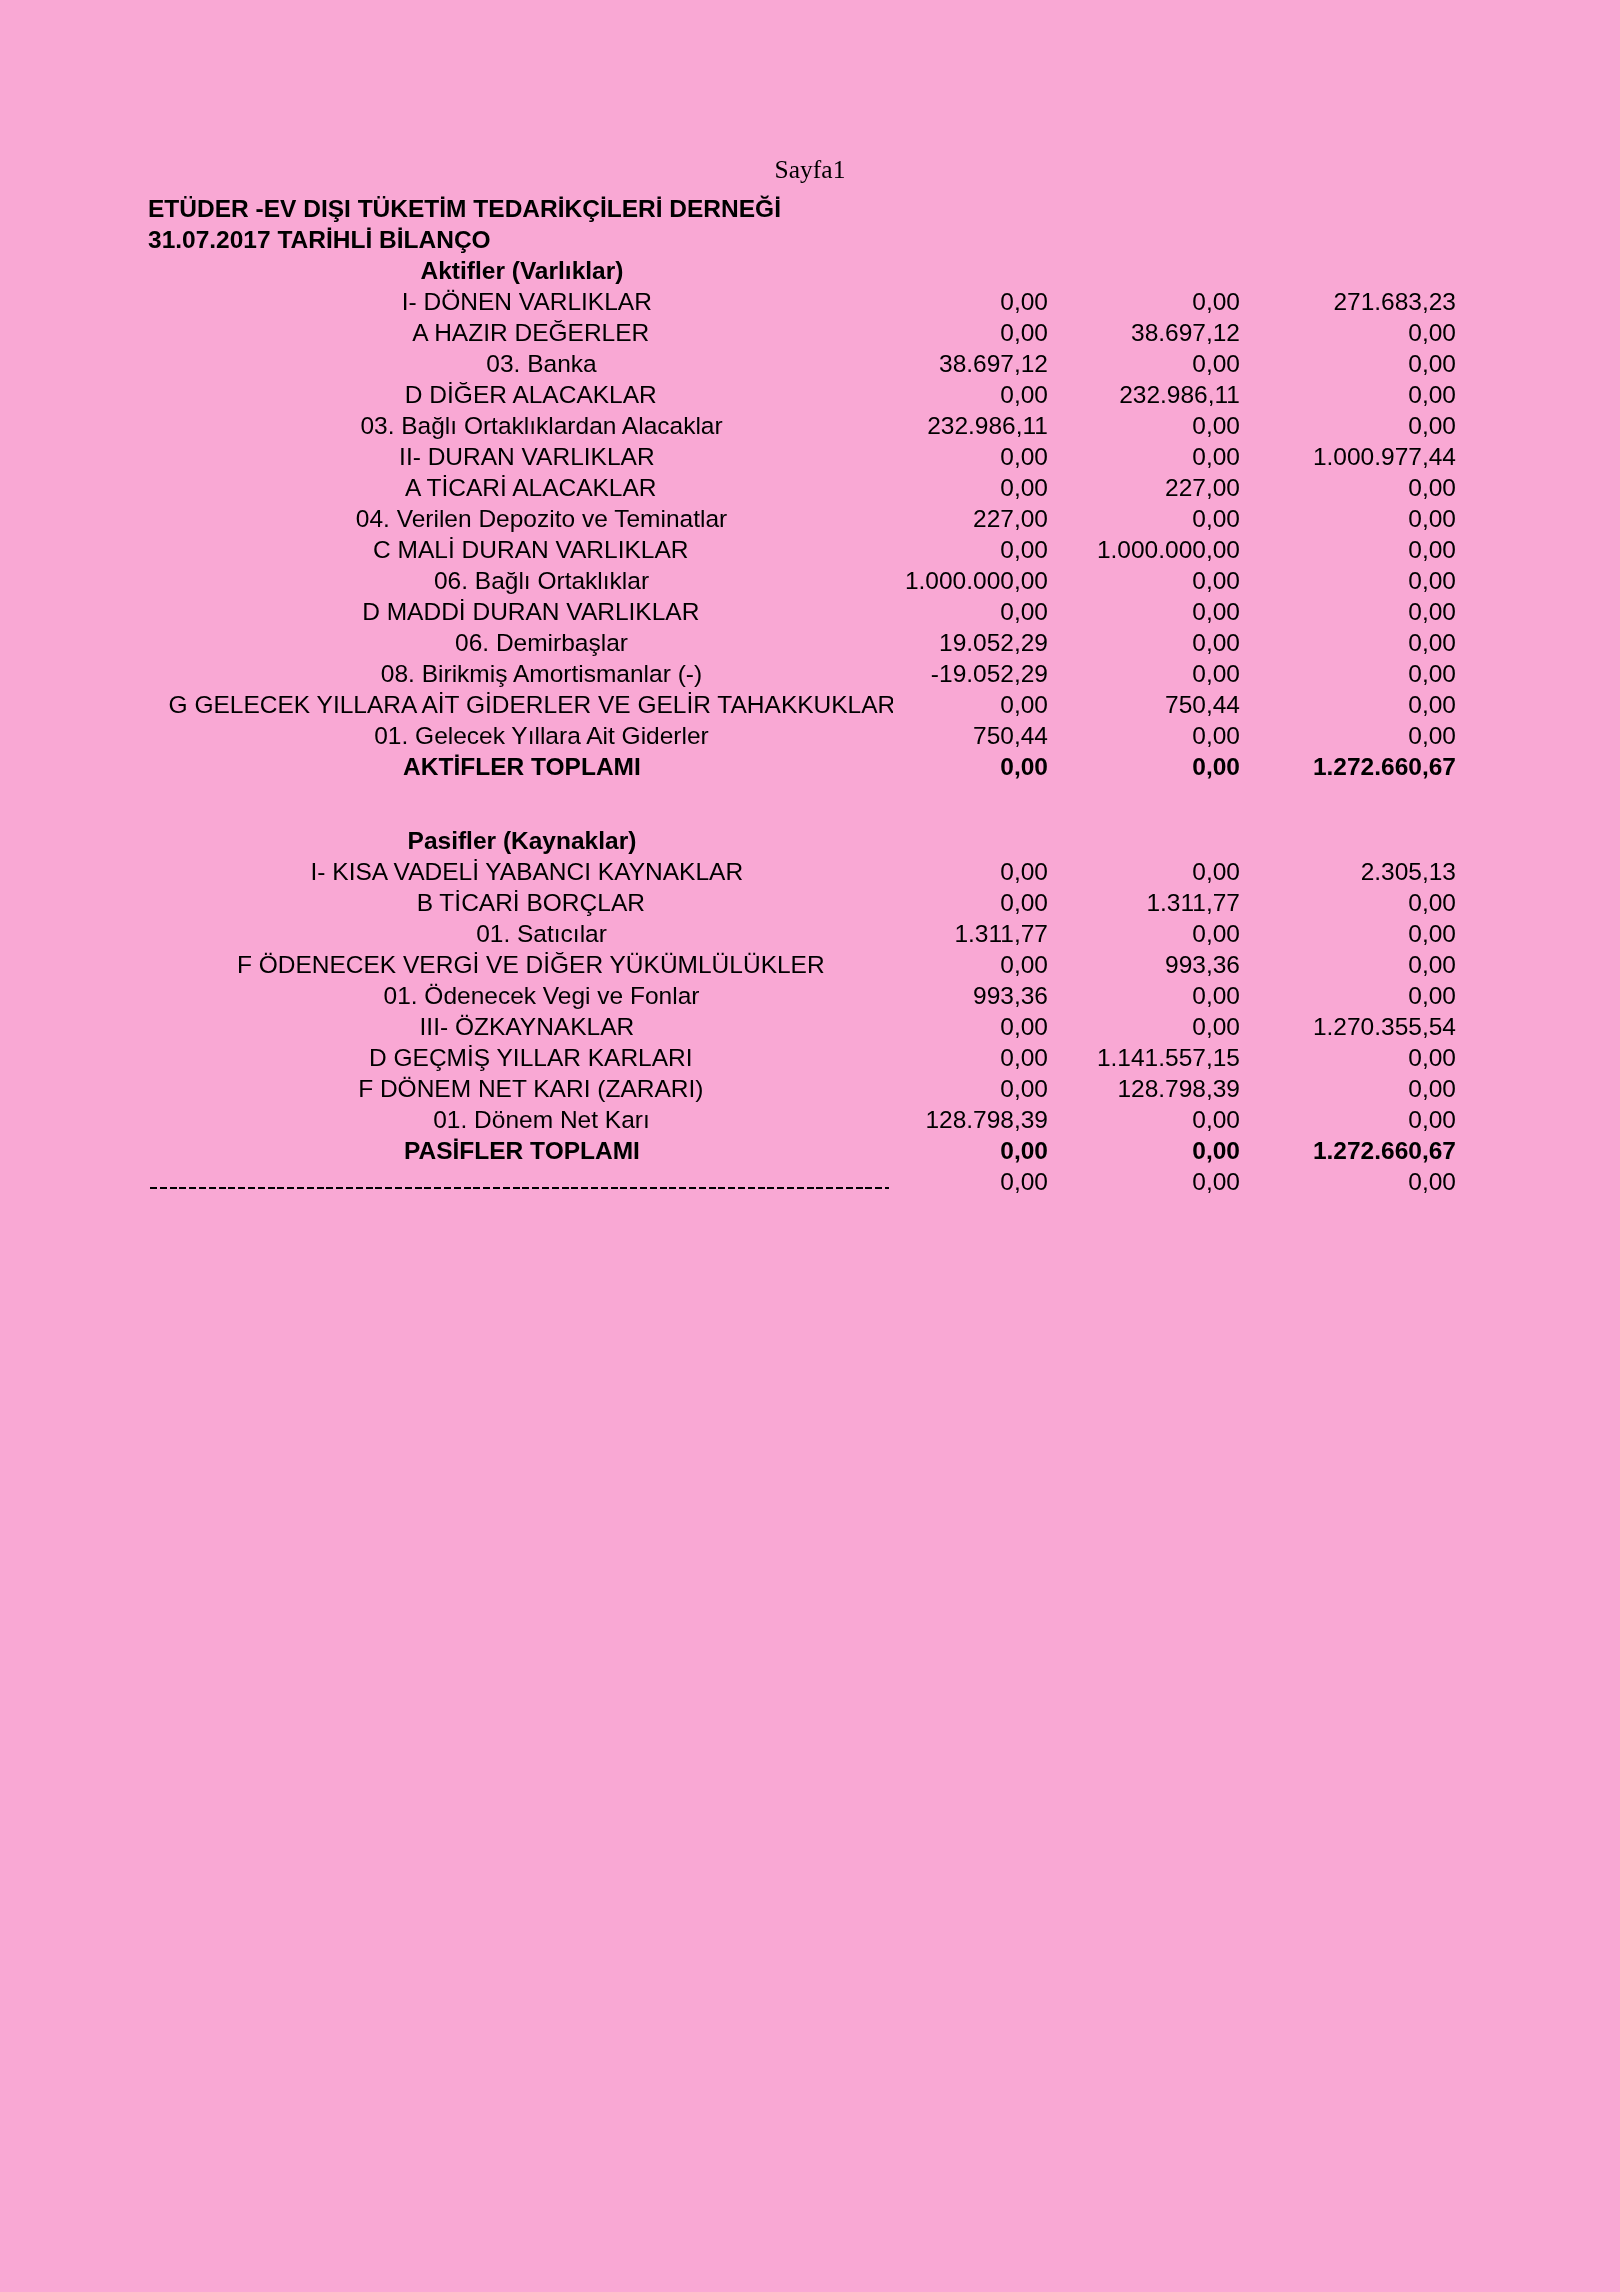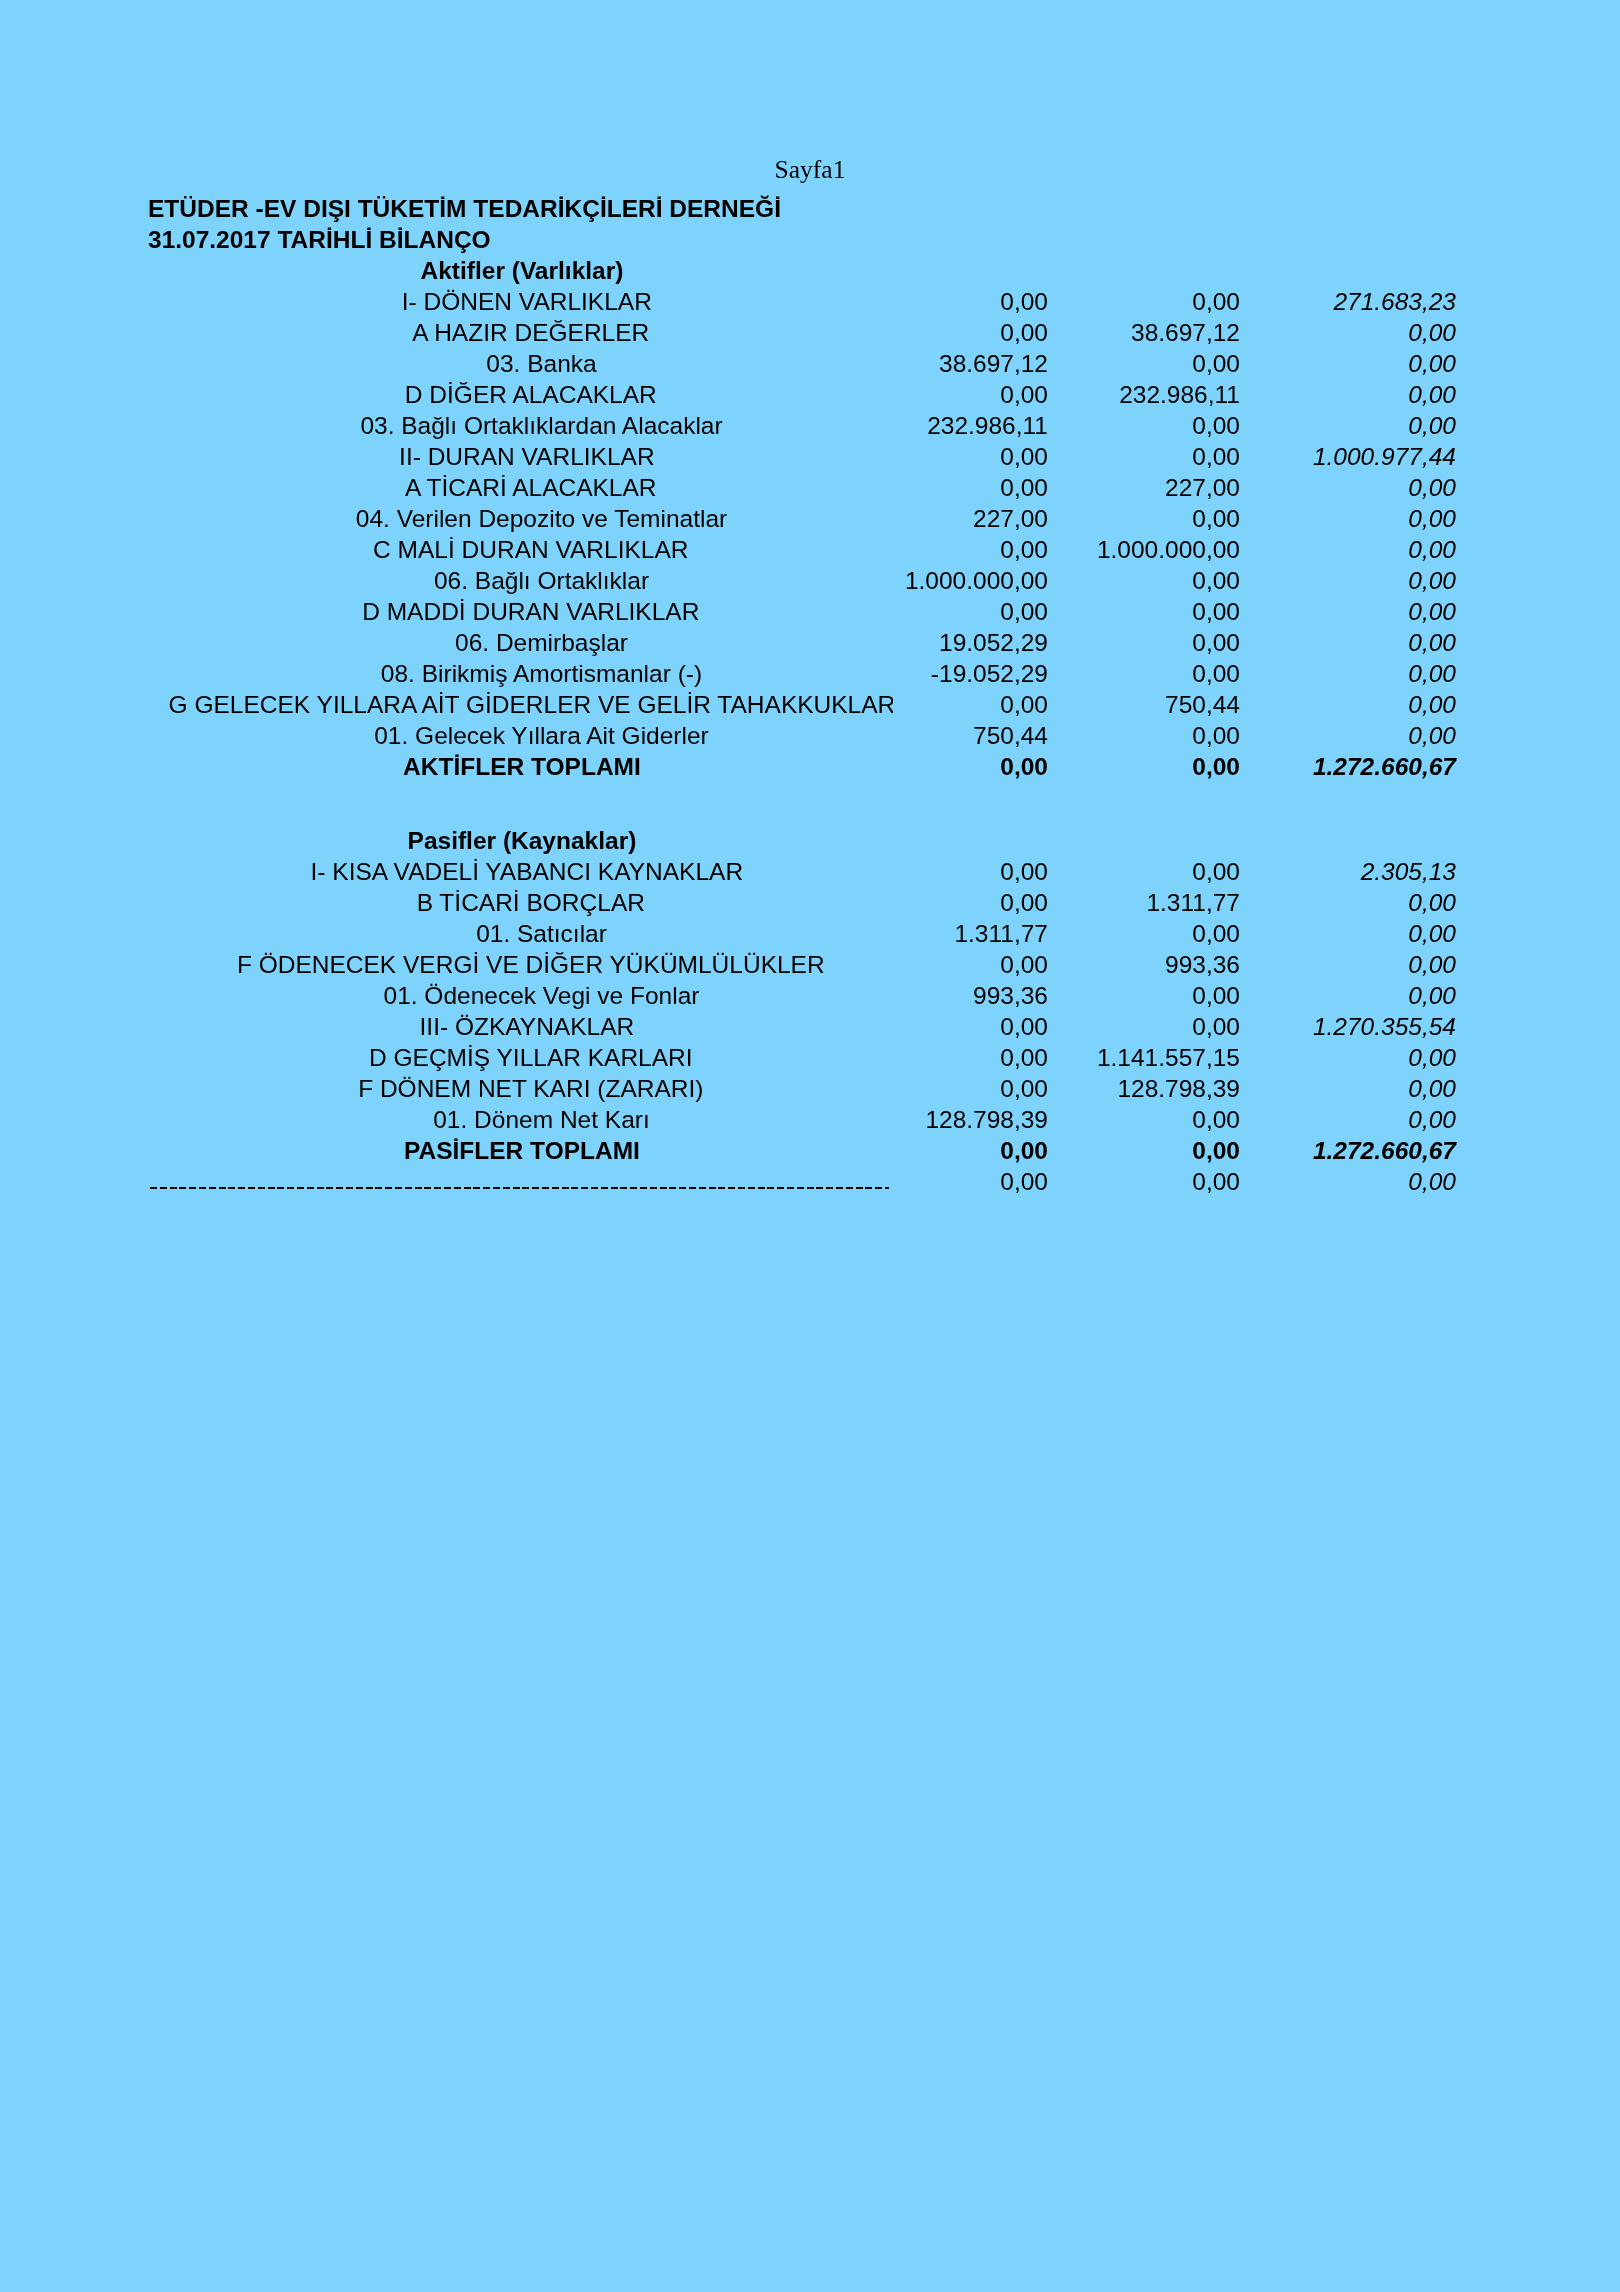--- a/index.html
+++ b/index.html
@@ -4,21 +4,21 @@
 <style>
   html, body {
     margin: 0;
     padding: 0;
     background: #ffffff;
   }
   .page {
     position: relative;
     width: 1620px;
     height: 2293px;
-    background: #7dd3fc;
+    background: #f9a8d4;
     color: #000000;
     font-family: "Liberation Sans", "DejaVu Sans", sans-serif;
     font-size: 24.5px;
     overflow: hidden;
   }
   .running-head, .running-foot {
     position: absolute;
     left: 0;
     width: 100%;
     text-align: center;
@@ -53,21 +53,21 @@
     white-space: nowrap;
   }
   .cell.label {
     width: 745px;
     overflow: hidden;
     text-align: center;
   }
   .cell.num { text-align: right; }
   .cell.c1 { width: 155px; }
   .cell.c2 { width: 192px; }
-  .cell.c3 { width: 216px; font-style: italic; }
+  .cell.c3 { width: 216px; }
 
   .indent-section { padding-left: 2.9px;  }
   .indent-roman   { padding-left: 12.7px; }
   .indent-letter  { padding-left: 20.6px; }
   .indent-item    { padding-left: 42px; }
 
   .row.separator .label { position: relative; }
   .row.separator .label::after {
     content: "";
     position: absolute;

